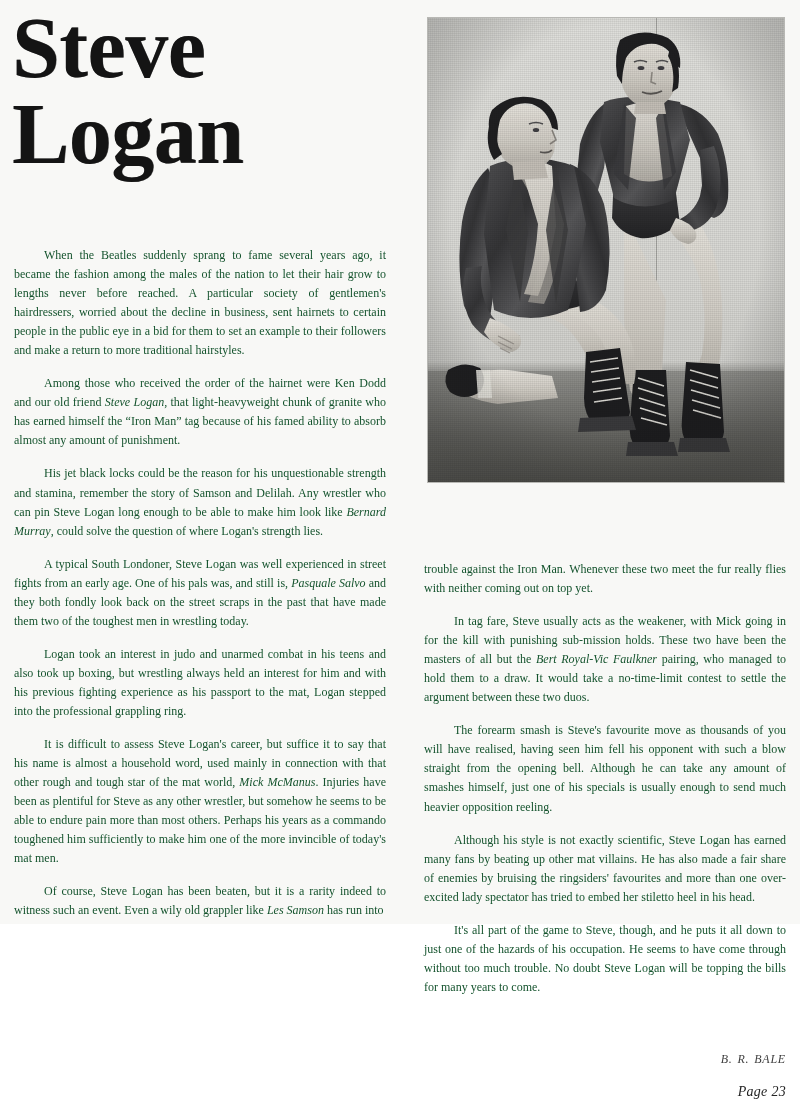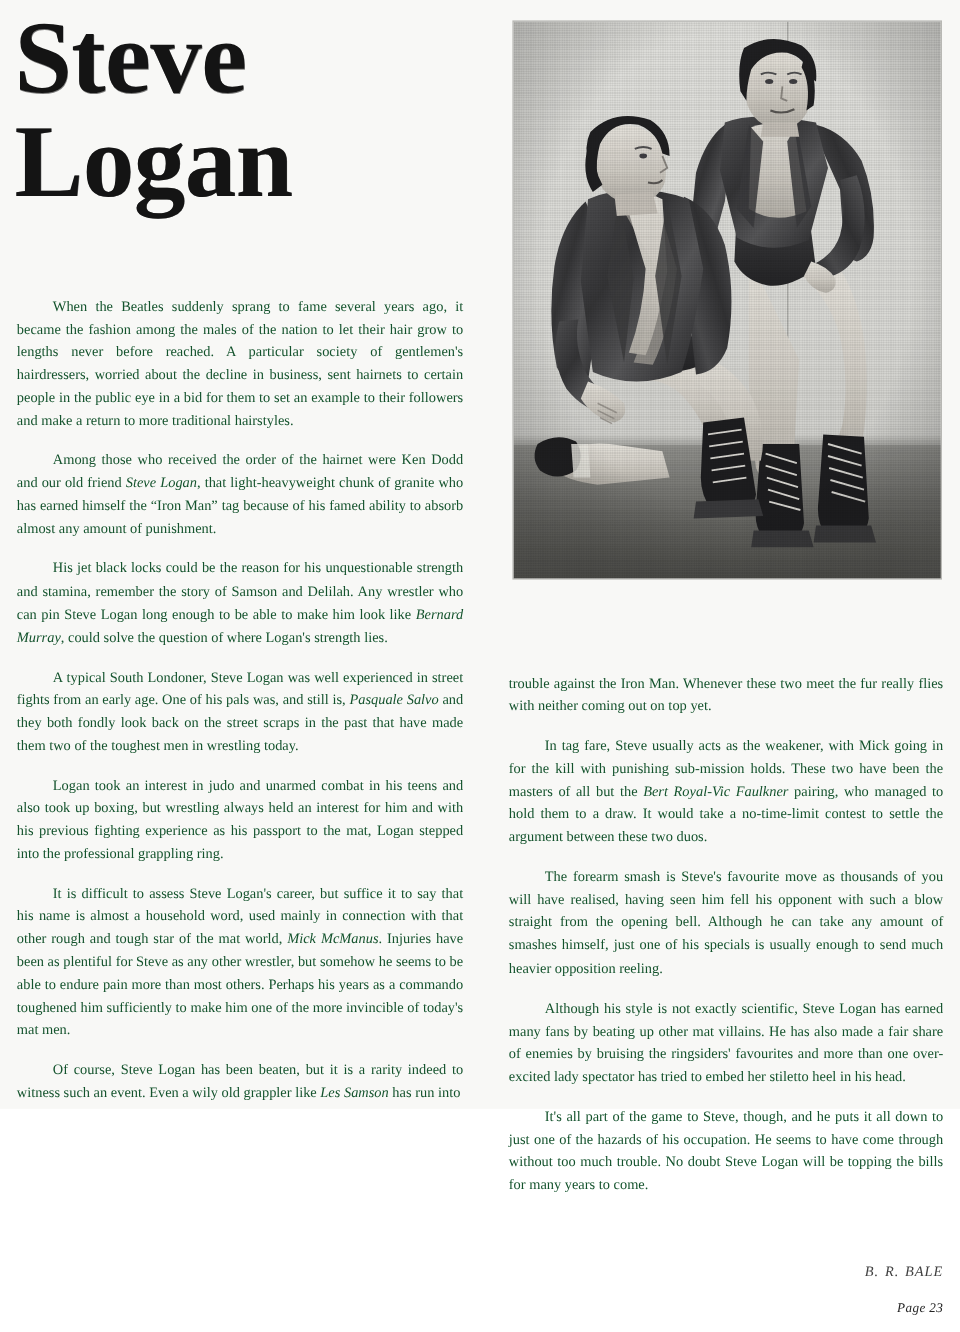--- a/index.html
+++ b/index.html
@@ -174,21 +174,21 @@
     font-size: 12px;
     letter-spacing: 0.8px;
     word-spacing: 1px;
     color: #404040;
   }
   #folio {
     position: absolute;
     right: 14px;
     top: 1084px;
     font-style: italic;
-    font-size: 11px;
+    font-size: 14px;
     letter-spacing: 0.3px;
     color: #242424;
   }
 </style>
 </head>
 <body>
 
 <div id="page">
 
   <div id="title-block">

